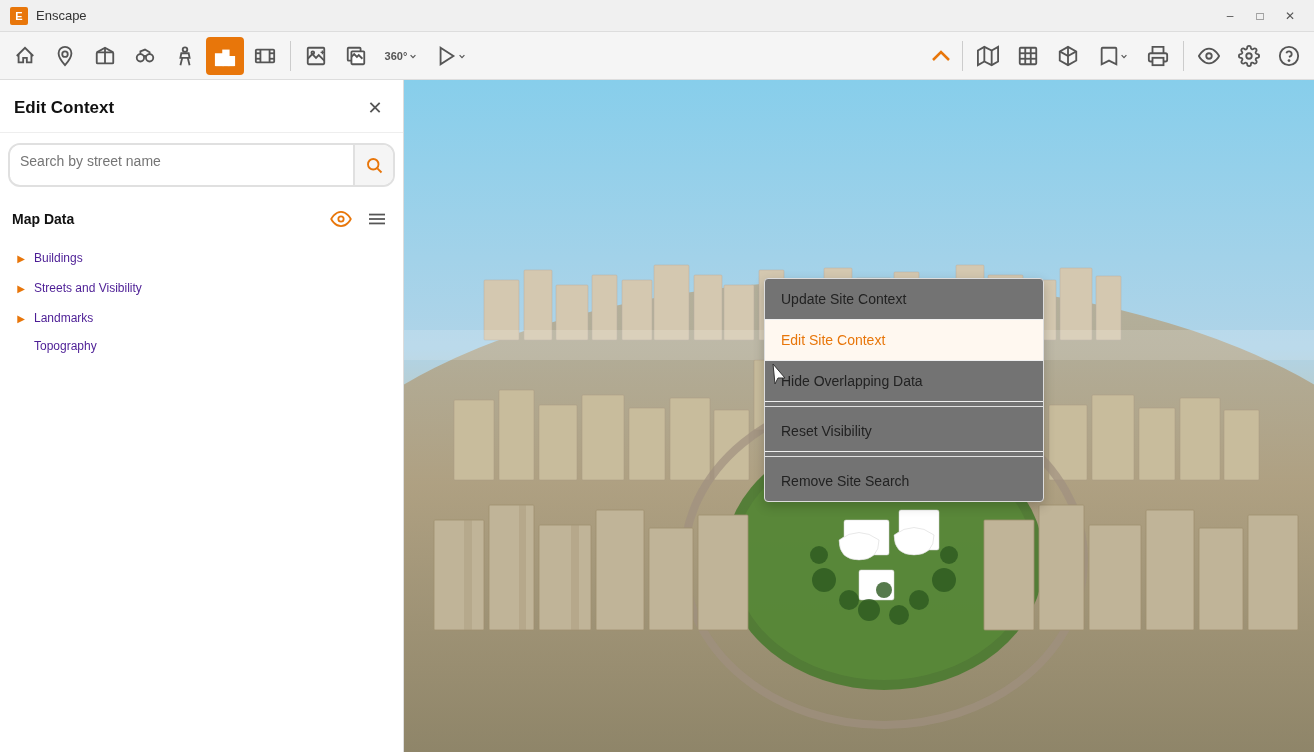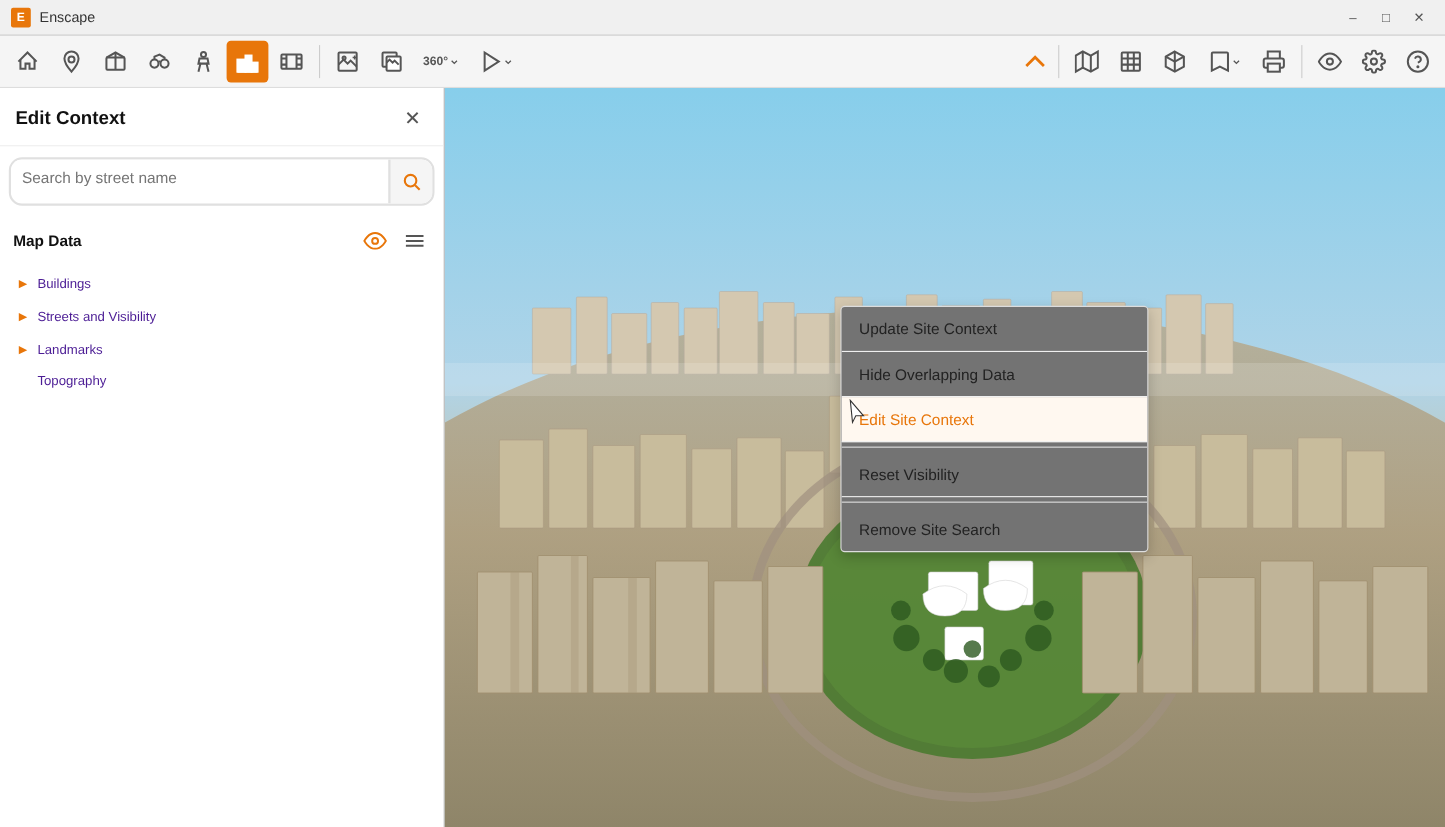--- a/index.html
+++ b/index.html
@@ -646,22 +646,22 @@
         <rect x="60" y="440" width="8" height="110"></rect>
         <rect x="115" y="425" width="7" height="125"></rect>
         <rect x="167" y="445" width="8" height="105"></rect>
       </g>
 
       <rect x="0" y="250" width="910" height="30" fill="white" opacity="0.15"></rect>
     </svg>
 
     <div class="dropdown-menu">
       <div class="dropdown-item">Update Site Context</div>
+      <div class="dropdown-item highlighted">Edit Site Context</div>
       <div class="dropdown-item">Hide Overlapping Data</div>
-      <div class="dropdown-item highlighted">Edit Site Context</div>
       <div class="dropdown-separator"></div>
       <div class="dropdown-item">Reset Visibility</div>
       <div class="dropdown-separator"></div>
       <div class="dropdown-item">Remove Site Search</div>
     </div>
 
     <div style="position:absolute; top:282px; left:365px; pointer-events:none; z-index:210;">
       <svg width="20" height="24" viewBox="0 0 20 24">
         <path d="M4 2l12 14H9l-3 6L4 2z" fill="white" stroke="#333" stroke-width="1"></path>
       </svg>

